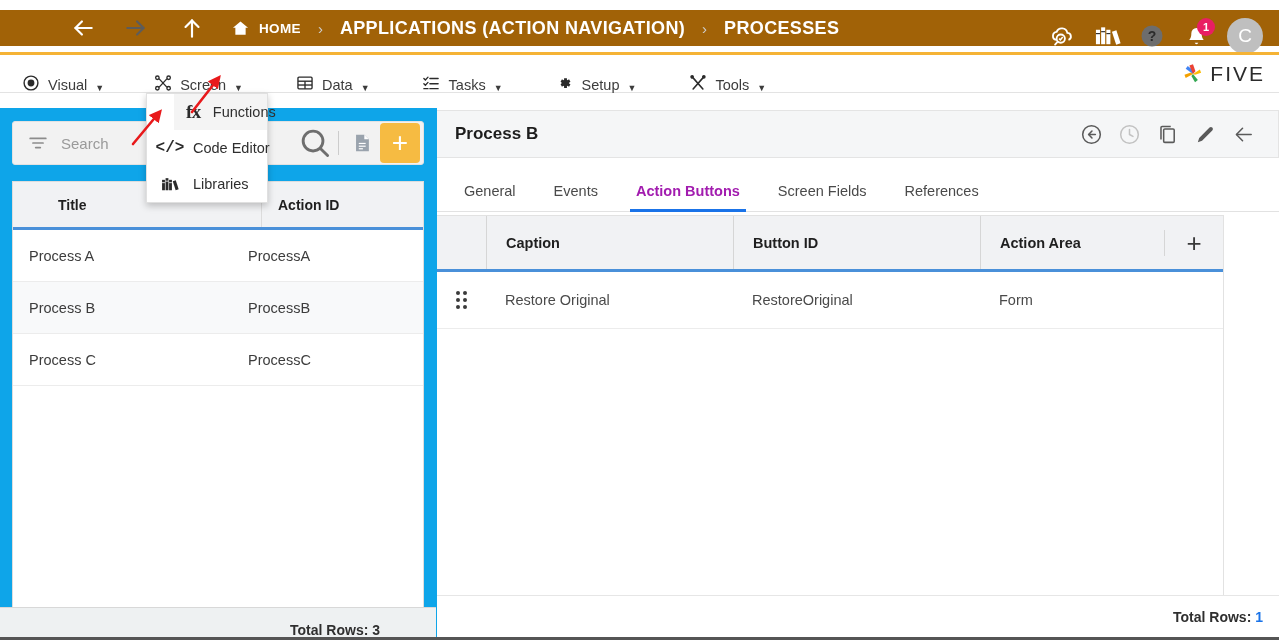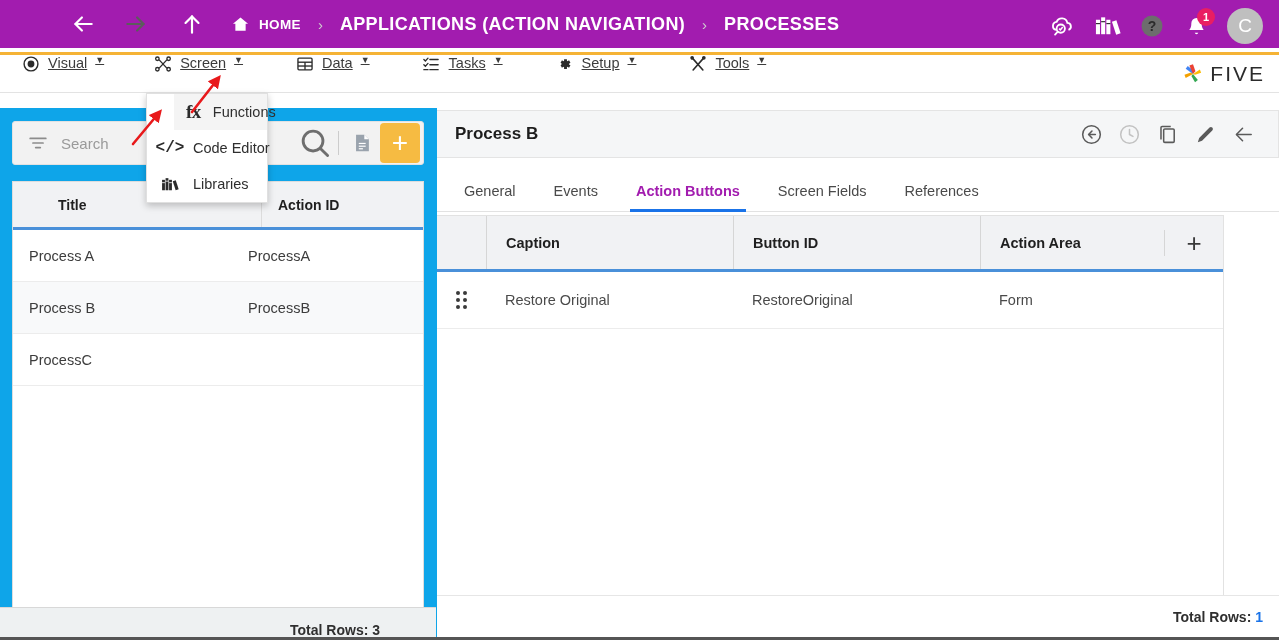--- a/index.html
+++ b/index.html
@@ -6,22 +6,22 @@
   html, body {
     width: 1279px; height: 640px;
     font-family: "Liberation Sans", sans-serif;
     background: #ffffff;
     overflow: hidden;
   }
   .app { position: relative; width: 1279px; height: 640px; background:#fff; }
 
   
   .topbar {
-    position: absolute; top:0; left:0; width:1279px; height:48px;
-    background:#a21caf; display:flex; align-items:center;
+    position: absolute; top:10px; left:0; width:1279px; height:36px;
+    background:#a16207; display:flex; align-items:center;
   }
   .topbar-accent {
     position:absolute; top:52px; left:0; width:1279px; height:3px;
     background:#f5b335;
   }
   .tb-icon { display:flex; align-items:center; justify-content:center; cursor:pointer; }
   .hamburger { width:22px; height:16px; margin-left:25px; display:flex; flex-direction:column; justify-content:space-between; }
   .hamburger span { display:block; height:2px; background:#cfcfcf; border-radius:1px; }
   .arrow-btn { width:34px; height:34px; margin-left:19px; color:#ffffff; }
   .arrow-btn.disabled { color:#5c5c5c; }
@@ -53,22 +53,22 @@
     justify-content:center; margin-left:16px;
   }
 
   
   .menubar {
     position:absolute; top:55px; left:0; width:1279px; height:38px;
     background:#ffffff; display:flex; align-items:center;
     border-bottom:1px solid #e3e3e3;
   }
   .menu-item {
-    display:flex; align-items:flex-start; height:38px; padding:0 7px;
-    cursor:pointer; color:#3c3c3c; font-size:14.5px;text-decoration:underline;
+    display:flex; align-items:flex-end; height:38px; padding:0 7px;
+    cursor:pointer; color:#3c3c3c; font-size:14.5px;
   }
   .menu-item .mi-icon { width:19px; height:19px; margin-right:8px; display:flex; align-items:center; justify-content:center; }
   .menu-item .mi-icon svg { width:18px; height:18px; }
   .caret { margin-left:8px; font-size:9px; color:#3c3c3c; }
   .m0 { margin-left:14px; }
   .m1 { margin-left:35px; }
   .m2 { margin-left:38px; }
   .m3 { margin-left:38px; }
   .m4 { margin-left:38px; }
   .m5 { margin-left:38px; }
@@ -451,20 +451,21 @@
 
       <div class="grow">
         <div class="gc col-title">Process A</div>
         <div class="gc col-actionid">ProcessA</div>
       </div>
       <div class="grow alt">
         <div class="gc col-title">Process B</div>
         <div class="gc col-actionid">ProcessB</div>
       </div>
       <div class="grow">
+        <div class="gc col-title">Process C</div>
         <div class="gc col-actionid">ProcessC</div>
       </div>
     </div>
 
     <div class="left-footer">
       <span class="tr">Total Rows: 3</span>
     </div>
   </div>
 
   <div class="right-panel">

